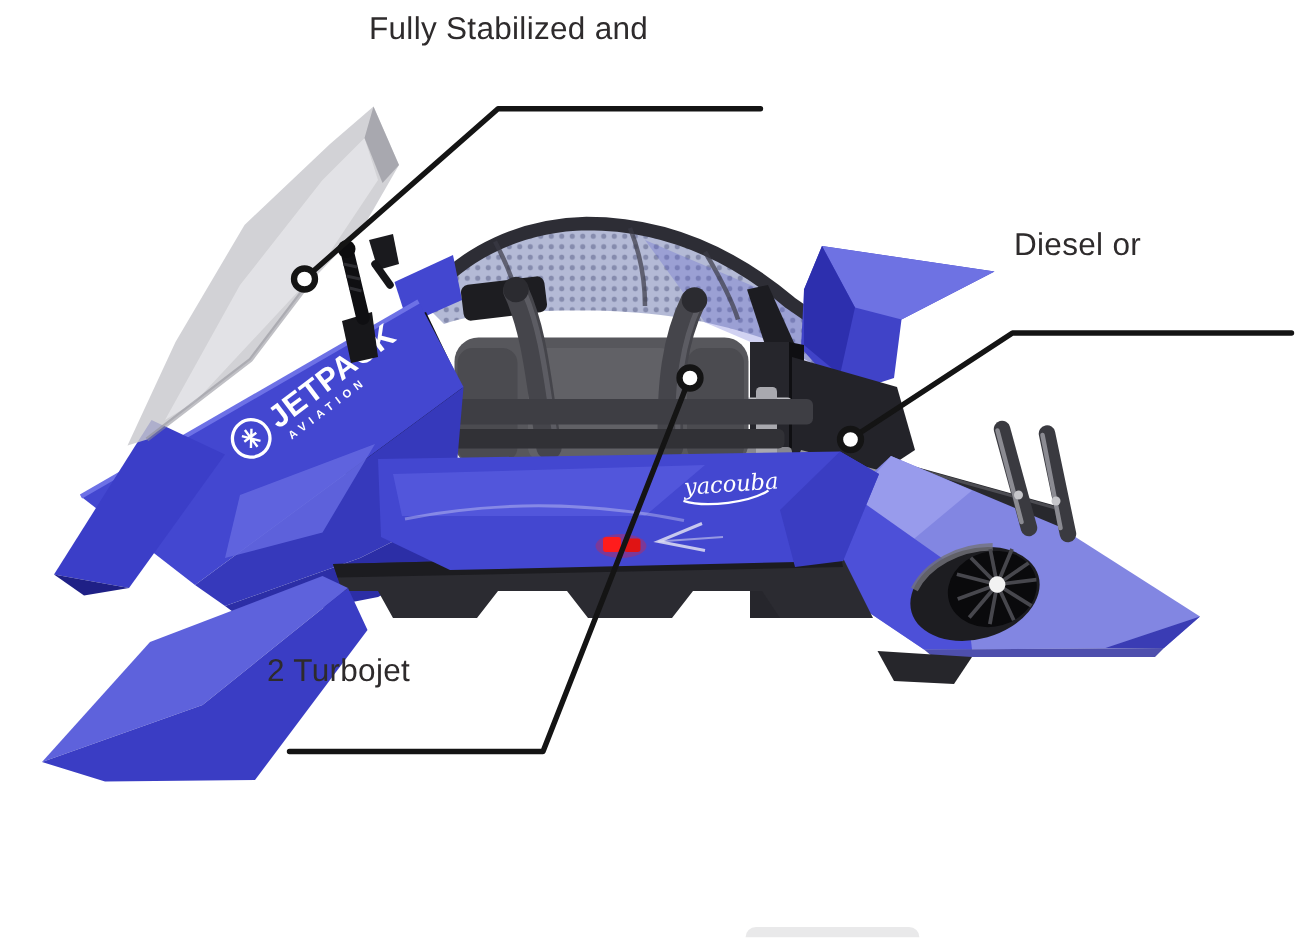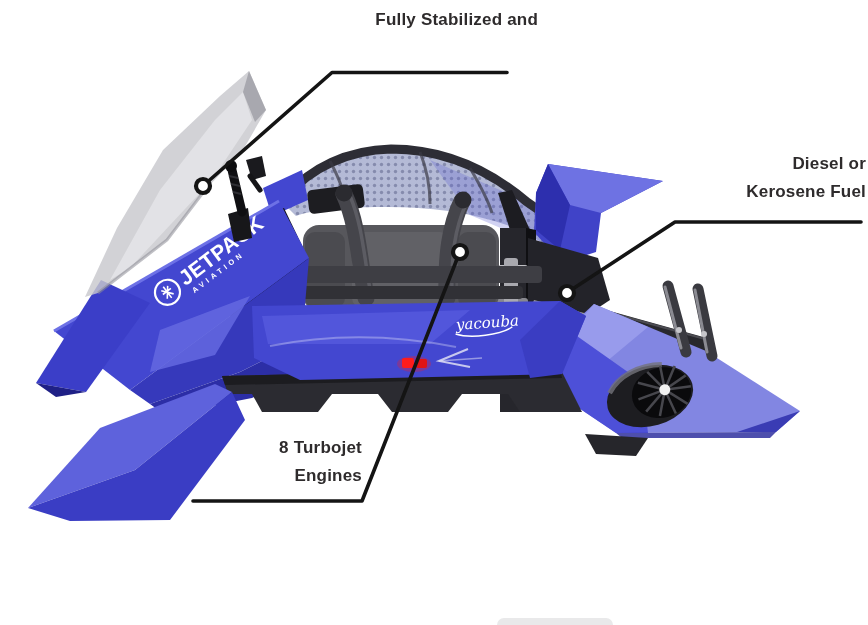--- a/index.html
+++ b/index.html
@@ -1,22 +1,22 @@
 <!DOCTYPE html>
 <html style="--body-blue: #4347d0; --body-blue-light: #8286e2; --body-blue-dark: #2c2ea6; --mesh-fill: #b4bad6; --frame-dark: #26262c; --windshield-tint: #c8c8cd; --red-light: #ff1c1c; --label-text: #2e2b2c; --callout-line: #141414;"><head>
 <meta charset="utf-8">
 <style>
   html,body{margin:0;padding:0;background:#fff;}
   #stage{
     position:relative;width:868px;height:625px;overflow:hidden;
     background:#fff;font-family:"Liberation Sans",sans-serif;
   }
   .callout-label{
-    position:absolute;text-align:right;font-weight:700;
-    font-size:17px;line-height:27.5px;color:var(--label-text,#2e2b2c);
+    position:absolute;text-align:left;font-weight:400;
+    font-size:21px;line-height:27.5px;color:var(--label-text,#2e2b2c);
     letter-spacing:.2px;
   }
   .callout-label span{display:block;}
   #stage svg{position:absolute;left:0;top:0;}
   .f-body{fill:var(--body-blue,#4347d0);}
   .f-dark{fill:var(--body-blue-dark,#2c2ea6);}
   .f-mesh{fill:url(#meshdots);}
   .f-red{fill:var(--red-light,#ff1c1c);}
   .s-callout{stroke:var(--callout-line,#141414);stroke-width:3.6;fill:none;stroke-linejoin:round;stroke-linecap:round;}
   .marker{fill:#ffffff;stroke:var(--callout-line,#141414);stroke-width:4.2;}
@@ -191,20 +191,18 @@
     </g>
 
     <rect x="497" y="618" width="116" height="14" rx="7" fill="#e9e9ea"></rect>
   </svg>
 
   <div class="callout-label" style="left:246px;top:6px;width:292px;">
     <span>Fully Stabilized and</span>
   </div>
   <div class="callout-label" style="left:676px;top:150px;width:190px;">
     <span>Diesel or</span>
-    <span>Kerosene Fuel</span>
   </div>
   <div class="callout-label" style="left:178px;top:434px;width:184px;">
-    <span>8 Turbojet</span>
-    <span>Engines</span>
+    <span>2 Turbojet</span>
   </div>
 
 </div>
 
 </body></html>

